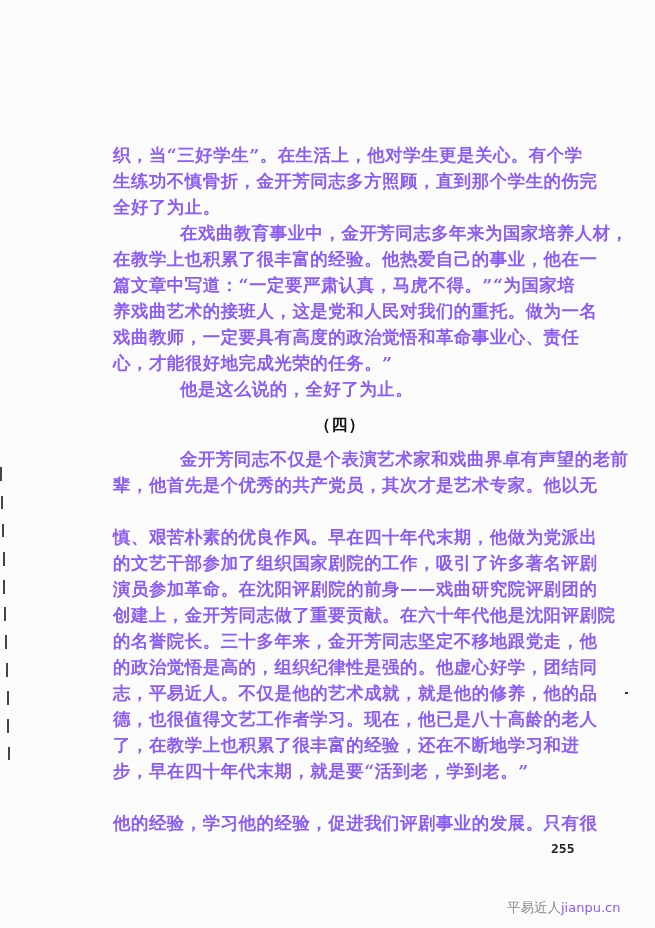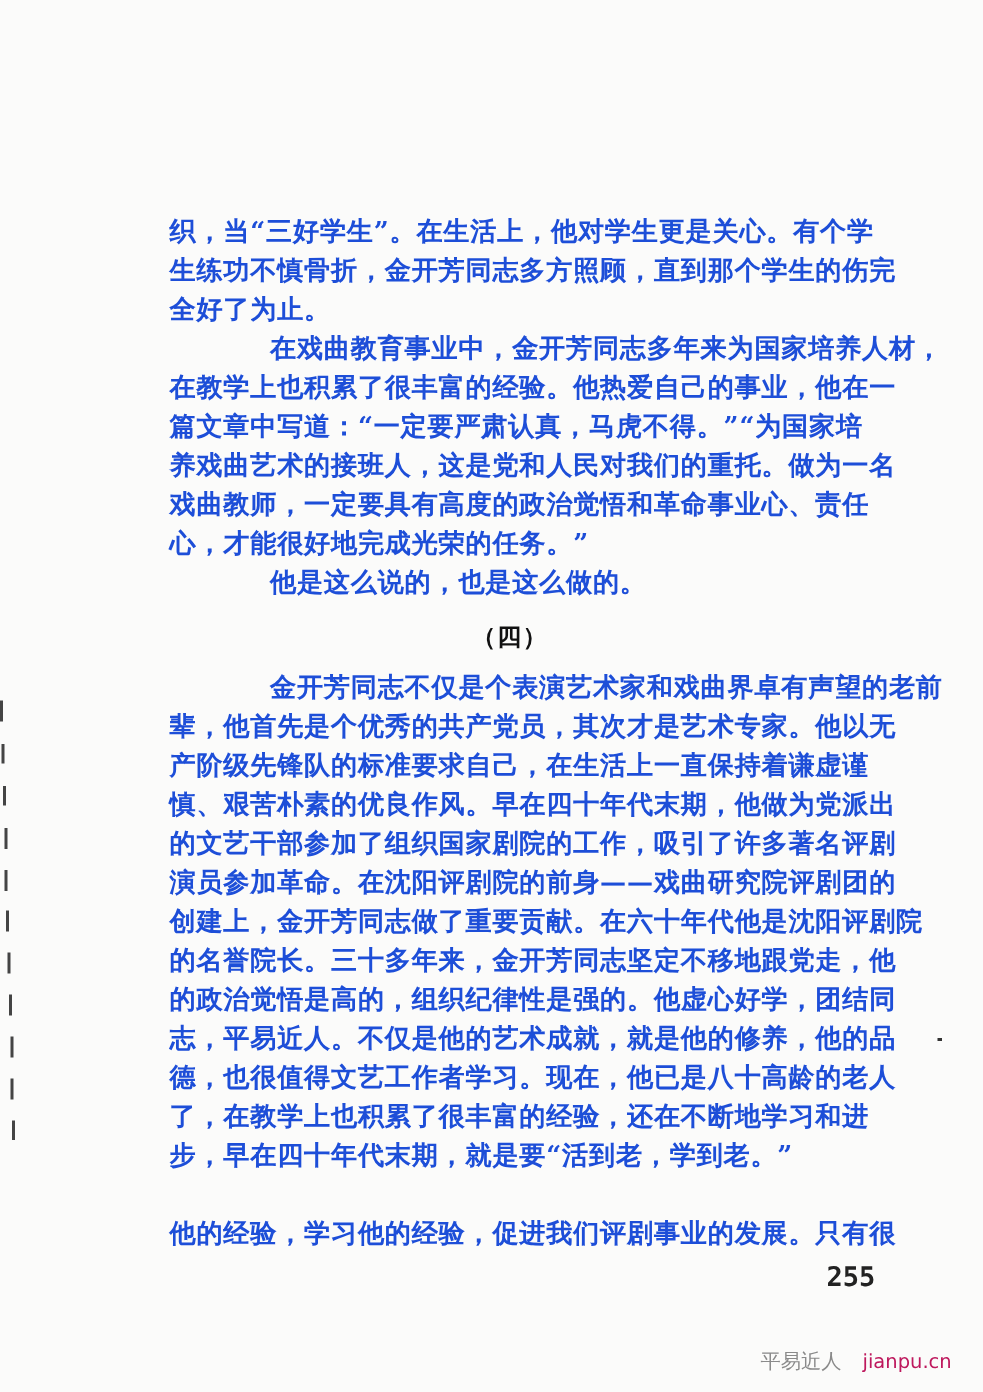--- a/index.html
+++ b/index.html
@@ -23,21 +23,21 @@
     .line {
       position: absolute;
       left: 113px;
       width: 460px;
       height: 26px;
       font-size: 17.4px;
       line-height: 26px;
       white-space: nowrap;
       letter-spacing: 0.55px;
       font-weight: bold;
-      color: #1d4ed8;
+      color: #8b5cf6;
     }
     .line.indent {
       left: 148px;
       width: 425px;
       margin-left: 32px;
     }
     .heading {
       position: absolute;
       left: 100px;
       width: 480px;
@@ -47,37 +47,37 @@
       font-weight: bold;
       line-height: 26px;
       letter-spacing: 1px;
       color: #111;
     }
     .page-number {
       position: absolute;
       left: 551px;
       top: 841px;
       font-family: "DejaVu Sans Mono", "Liberation Mono", monospace;
-      font-size: 18px;
+      font-size: 13px;
       font-weight: bold;
       color: #222;
     }
     .watermark {
       position: absolute;
       left: 507px;
       top: 899px;
       font-family: "DejaVu Sans", "Liberation Sans", sans-serif;
       font-size: 13.5px;
       color: #8a8a8a;
       white-space: nowrap;
     }
     .watermark .wm-url {
-      color: #be185d;
+      color: #8b5cf6;
       font-size: 13px;
-      margin-left: 14px;
+      margin-left: 0;
     }
     .margin-mark {
       position: absolute;
       width: 2px;
       background: #444;
     }
     .stray-dot {
       position: absolute;
       width: 3px;
       height: 2px;
@@ -93,27 +93,26 @@
   <div class="line" style="top:168px">生练功不慎骨折，金开芳同志多方照顾，直到那个学生的伤完</div>
   <div class="line" style="top:194px">全好了为止。</div>
 
   <div class="line indent" style="top:220px">在戏曲教育事业中，金开芳同志多年来为国家培养人材，</div>
   <div class="line" style="top:246px">在教学上也积累了很丰富的经验。他热爱自己的事业，他在一</div>
   <div class="line" style="top:272px">篇文章中写道：“一定要严肃认真，马虎不得。”“为国家培</div>
   <div class="line" style="top:298px">养戏曲艺术的接班人，这是党和人民对我们的重托。做为一名</div>
   <div class="line" style="top:324px">戏曲教师，一定要具有高度的政治觉悟和革命事业心、责任</div>
   <div class="line" style="top:350px">心，才能很好地完成光荣的任务。”</div>
 
-  <div class="line indent" style="top:376px">他是这么说的，也是这么做的。</div>
+  <div class="line indent" style="top:376px">他是这么说的，全好了为止。</div>
 
   <div class="heading">（四）</div>
 
   <div class="line indent" style="top:446px">金开芳同志不仅是个表演艺术家和戏曲界卓有声望的老前</div>
   <div class="line" style="top:472px">辈，他首先是个优秀的共产党员，其次才是艺术专家。他以无</div>
-  <div class="line" style="top:498px">产阶级先锋队的标准要求自己，在生活上一直保持着谦虚谨</div>
   <div class="line" style="top:550px">的文艺干部参加了组织国家剧院的工作，吸引了许多著名评剧</div>
   <div class="line" style="top:524px">慎、艰苦朴素的优良作风。早在四十年代末期，他做为党派出</div>
   <div class="line" style="top:576px">演员参加革命。在沈阳评剧院的前身——戏曲研究院评剧团的</div>
   <div class="line" style="top:602px">创建上，金开芳同志做了重要贡献。在六十年代他是沈阳评剧院</div>
   <div class="line" style="top:628px">的名誉院长。三十多年来，金开芳同志坚定不移地跟党走，他</div>
   <div class="line" style="top:654px">的政治觉悟是高的，组织纪律性是强的。他虚心好学，团结同</div>
   <div class="line" style="top:680px">志，平易近人。不仅是他的艺术成就，就是他的修养，他的品</div>
   <div class="line" style="top:706px">德，也很值得文艺工作者学习。现在，他已是八十高龄的老人</div>
   <div class="line" style="top:732px">了，在教学上也积累了很丰富的经验，还在不断地学习和进</div>
   <div class="line" style="top:758px">步，早在四十年代末期，就是要“活到老，学到老。”</div>

